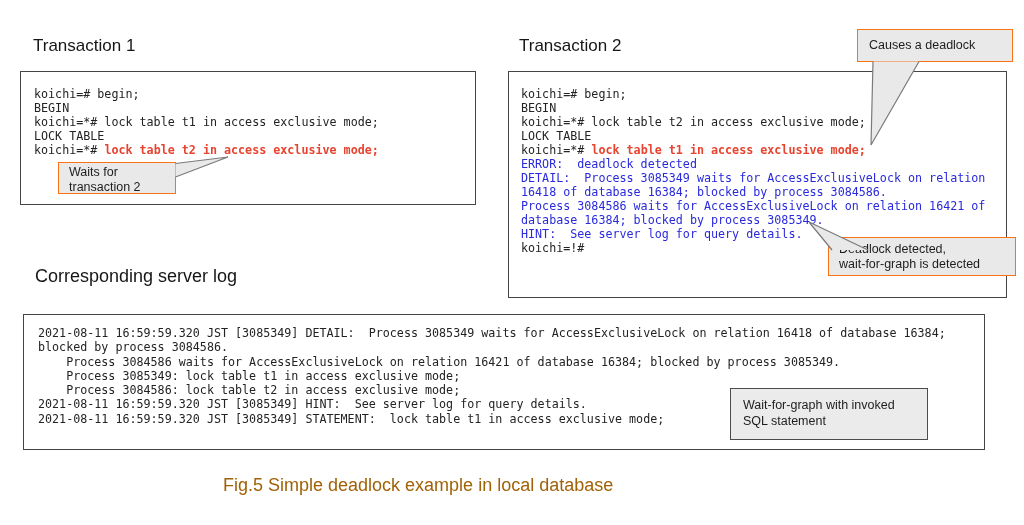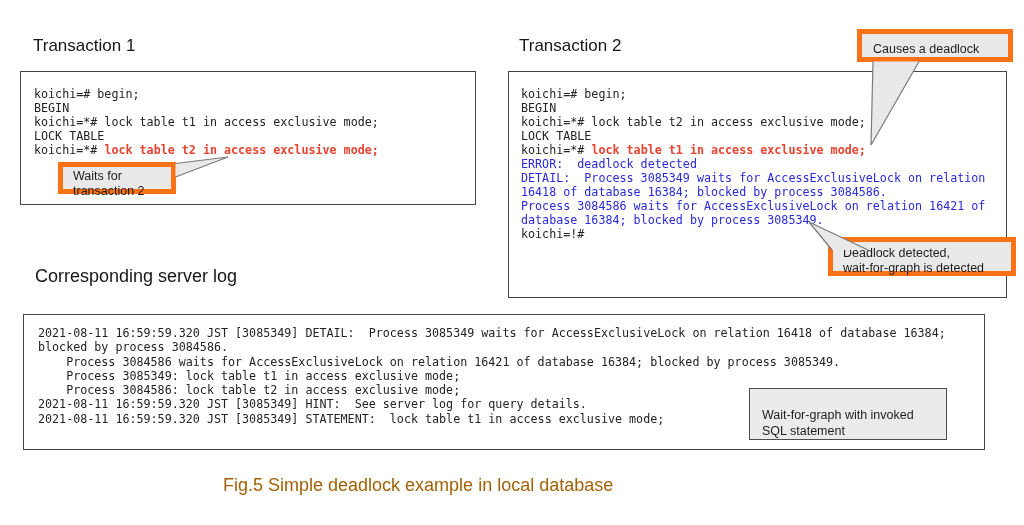--- a/index.html
+++ b/index.html
@@ -16,21 +16,21 @@
   .termtext{
     position:absolute;left:0;top:0;right:0;
     font-family:"DejaVu Sans Mono","Liberation Mono",monospace;
     font-size:11.7px;line-height:14px;color:#232323;
   }
   .logtext{line-height:14.3px;}
   .tline{white-space:pre;}
   .red{color:var(--red,#e8432f);font-weight:bold;}
   .blue{color:var(--blue,#2929dd);font-weight:normal;}
   .callout{
-    position:absolute;background:var(--callout-bg,#e9e9e9);border:5px solid #f97316;
+    position:absolute;background:var(--callout-bg,#e9e9e9);border:1px solid #f97316;
     box-sizing:border-box;font-size:12.5px;line-height:14.5px;color:#1d1d1d;z-index:4;
   }
   .callout .cline{white-space:pre;}
   .callout.strong{border:1.5px solid #4c4c4c;background:#ebebeb;line-height:16px;}
   .tails{position:absolute;left:0;top:0;width:1024px;height:525px;z-index:6;pointer-events:none;}
 </style>
 </head>
 <body>
 
 <div class="canvas">
@@ -54,20 +54,21 @@
       <div class="tline"><span>koichi=# begin;</span></div>
       <div class="tline"><span>BEGIN</span></div>
       <div class="tline"><span>koichi=*# lock table t2 in access exclusive mode;</span></div>
       <div class="tline"><span>LOCK TABLE</span></div>
       <div class="tline"><span>koichi=*# </span><span class="red">lock table t1 in access exclusive mode;</span></div>
       <div class="tline blue"><span>ERROR:  deadlock detected</span></div>
       <div class="tline blue"><span>DETAIL:  Process 3085349 waits for AccessExclusiveLock on relation</span></div>
       <div class="tline blue"><span>16418 of database 16384; blocked by process 3084586.</span></div>
       <div class="tline blue"><span>Process 3084586 waits for AccessExclusiveLock on relation 16421 of</span></div>
       <div class="tline blue"><span>database 16384; blocked by process 3085349.</span></div>
+      <div class="tline blue"><span>HINT:  See server log for query details.</span></div>
       <div class="tline"><span>koichi=!#</span></div>
     </div>
   </div>
 
   <div class="termbox" style="left:23px;top:314px;width:962px;height:136px">
     <div class="termtext logtext" style="padding:11px 8px 0 14px">
       <div class="tline"><span>2021-08-11 16:59:59.320 JST [3085349] DETAIL:  Process 3085349 waits for AccessExclusiveLock on relation 16418 of database 16384;</span></div>
       <div class="tline"><span>blocked by process 3084586.</span></div>
       <div class="tline"><span>    Process 3084586 waits for AccessExclusiveLock on relation 16421 of database 16384; blocked by process 3085349.</span></div>
       <div class="tline"><span>    Process 3085349: lock table t1 in access exclusive mode;</span></div>
@@ -84,21 +85,21 @@
 
   <div class="callout" style="left:857px;top:29px;width:156px;height:33px;padding:8px 0 0 11px">
     <div class="cline">Causes a deadlock</div>
   </div>
 
   <div class="callout" style="left:828px;top:237px;width:188px;height:39px;padding:4px 0 0 10px">
     <div class="cline">Deadlock detected,</div>
     <div class="cline">wait-for-graph is detected</div>
   </div>
 
-  <div class="callout strong" style="left:749px;top:388px;width:198px;height:52px;padding:18px 0 0 12px">
+  <div class="callout strong" style="left:730px;top:388px;width:198px;height:52px;padding:8px 0 0 12px">
     <div class="cline">Wait-for-graph with invoked</div>
     <div class="cline">SQL statement</div>
   </div>
 
   <svg class="tails" viewBox="0 0 1024 525">
     <g>
       <polygon points="175.5,163.5 228,157 175.5,177" fill="#e9e9e9"></polygon>
       <path d="M175.5,163.5 L228,157 L175.5,177" fill="none" stroke="#7a7a7a" stroke-width="1.2"></path>
     </g>
     <g>

